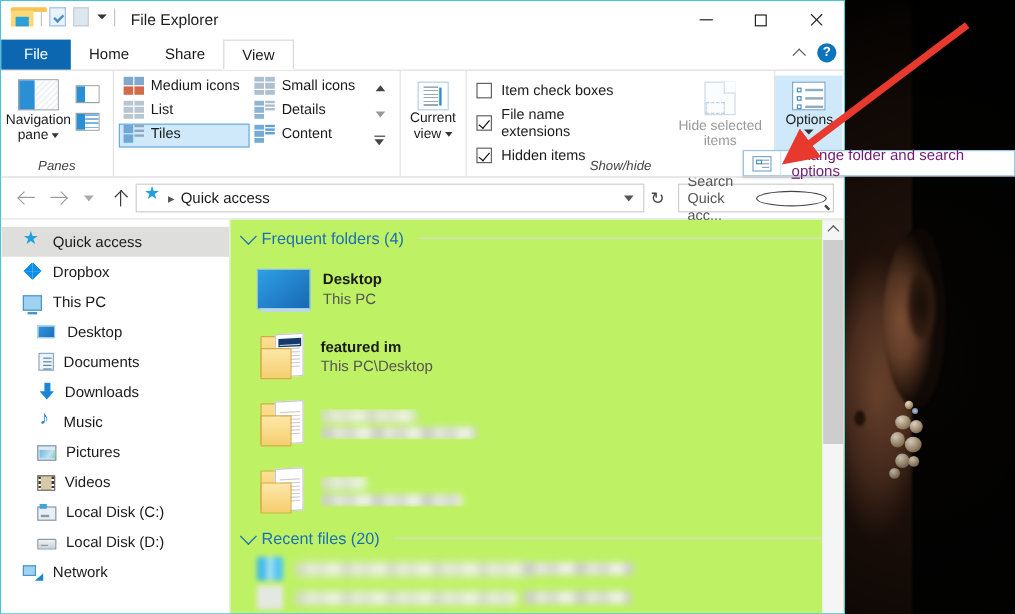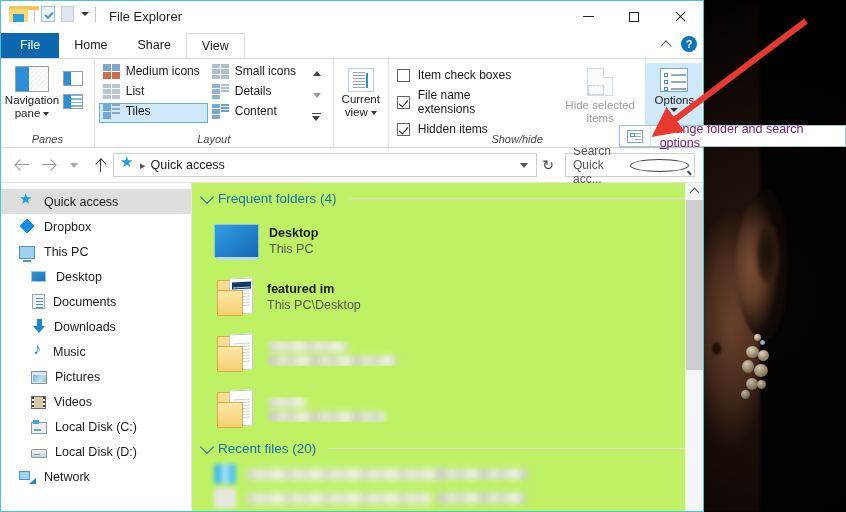--- a/index.html
+++ b/index.html
@@ -457,21 +457,20 @@
               </div>
             <div class="gsb">
                 <div class="ar-d"></div>
               </div>
             <div class="gsb">
                 <div class="ar-dd"></div>
               </div>
           </div>
         </div>
       </div>
-      <div class="glabel">Layout</div>
     </div>
 
     <div class="rgroup g-curview">
       <div class="gbody" style="justify-content:center;">
         <div class="bigbtn">
           <div class="curview-ico"></div>
           <span class="gl">Current</span>
           <span class="gl"><span>view</span><i class="caret-d"></i></span>
         </div>
       </div>

